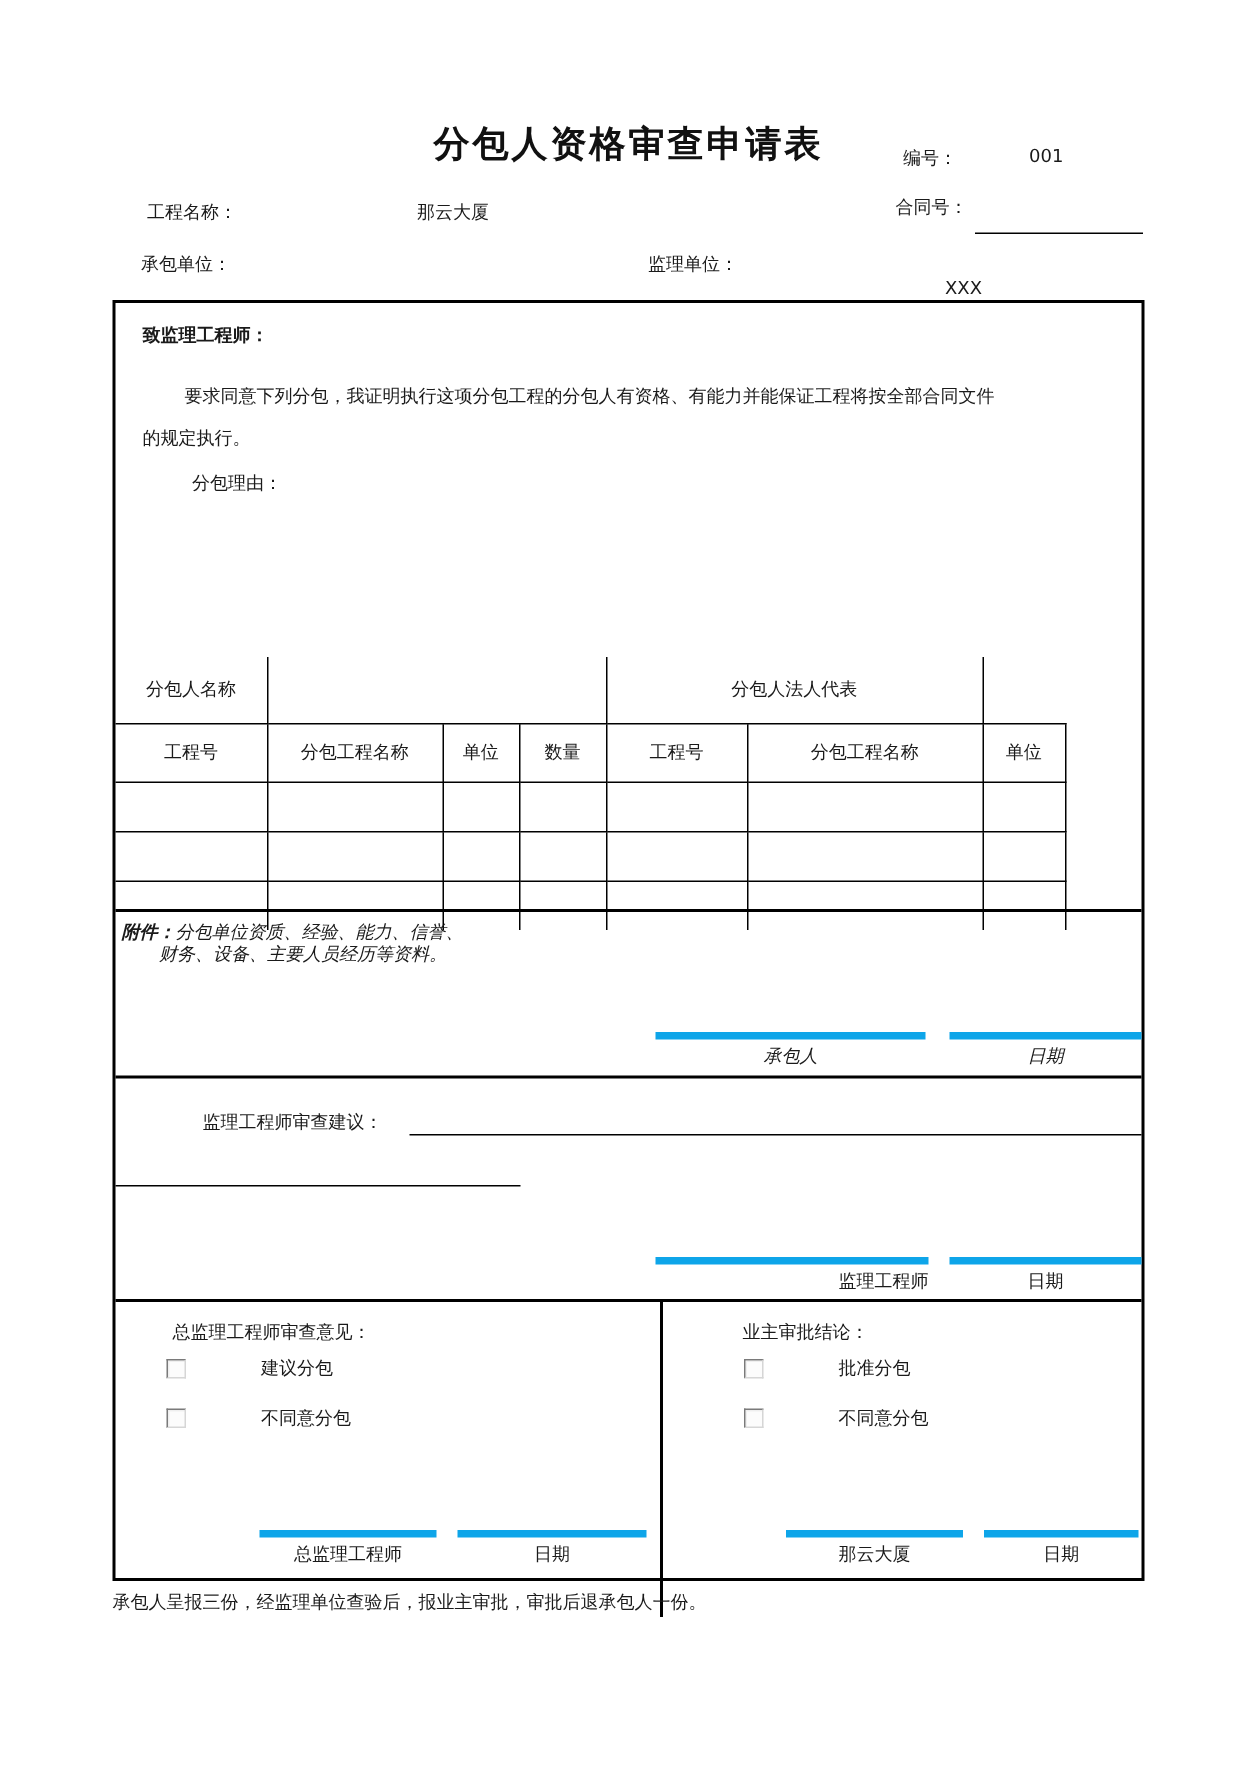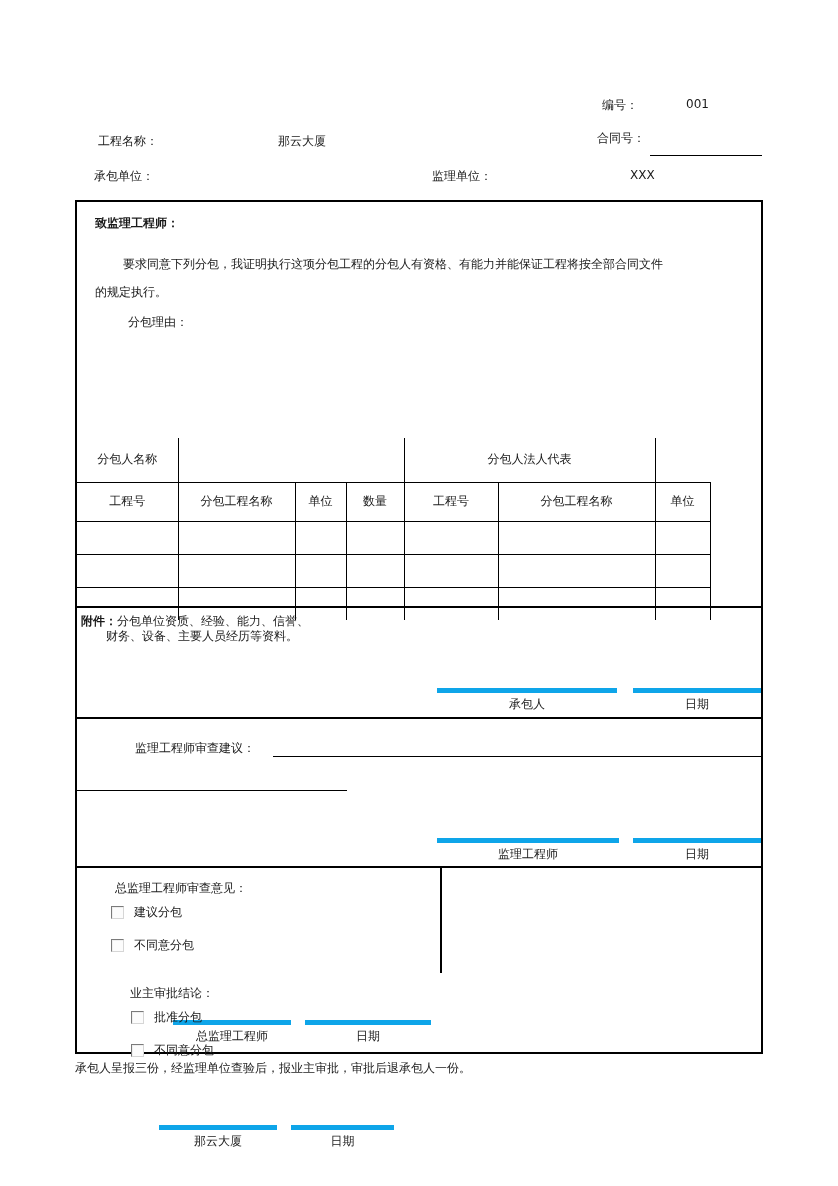--- a/index.html
+++ b/index.html
@@ -17,76 +17,77 @@
   .lbl { white-space:nowrap; }
   .bold { font-weight:bold; }
   .blank-line { border-bottom:1px solid #000; }
 
   .box {
     position:absolute; left:75px; top:200px; width:688px; height:854px;
     border:2px solid #000;
   }
   .sec { position:absolute; left:0; width:684px; }
   .sec-request { top:0; height:226px; }
-  .sec-attach  { top:404px; height:111px; border-top:2px solid #000; }
+  .sec-attach  { top:404px; height:111px; border-top:2px solid #000;font-style:italic; }
   .sec-engineer{ top:515px; height:185px; border-top:2px solid #000; }
-  .sec-bottom  { top:664px; height:212px; border-top:2px solid #000; display:flex;flex-direction:column; }
+  .sec-bottom  { top:664px; height:212px; border-top:2px solid #000; display:flex; }
 
   
   table.subtab {
     position:absolute; top:236px; left:0; width:552px;
     border-collapse:collapse; table-layout:fixed; font-size:12px;
   }
   table.subtab td, table.subtab th {
     border:1px solid #000; text-align:center; vertical-align:middle;
     font-weight:normal; overflow:hidden; padding:2px;
   }
   table.subtab td:first-child, table.subtab th:first-child { border-left:none; }
   table.subtab td:last-child,  table.subtab th:last-child  { border-right:none; }
   table.subtab tr:first-child td { border-top:none; }
   table.subtab tr:last-child td { border-bottom:none; }
   .r1 { height:44px; } .r2 { height:36px; } .r3 { height:33px; }
 
   
   .sig { position:absolute; border-top:5px solid #0ea5e9; text-align:center; padding-top:3px; font-size:12px; }
 
-  .cbrow { position:absolute; display:flex; align-items:center; }
+  .cbrow { position:absolute; display:flex; align-items:center;gap:40px; }
   .cb {
     width:13px; height:13px; background:#fcfcfc;
     border-top:1px solid #7a7a7a; border-left:1px solid #7a7a7a;
     border-bottom:1px solid #d6d6d6; border-right:1px solid #d6d6d6;
     box-shadow: inset 1px 1px 0 #efefef;
   }
   .cbrow .cblabel { margin-left:10px; }
 
   .col-left  { width:365px; border-right:2px solid #000; position:relative; height:100%; }
   .col-right { width:317px; position:relative; height:100%; }
 
   .footer-note { position:absolute; left:75px; top:1060px; font-size:12px; }
   .para { line-height:15px; }
 </style>
 </head>
 <body>
 
 <div class="page">
 
+  <div class="title">分包人资格审查申请表</div>
 
   <span class="abs lbl" style="left:578px; top:97px;margin-left:24px;">编号：</span>
   <span class="abs lbl" style="left:686px; top:97px;">001</span>
 
   <span class="abs lbl" style="left:98px; top:133px;">工程名称：</span>
   <span class="abs lbl" style="left:278px; top:133px;">那云大厦</span>
 
   <span class="abs lbl" style="left:597px; top:130px;">合同号：</span>
   <div class="abs blank-line" style="left:650px; top:143px; width:112px; height:13px;"></div>
 
   <span class="abs lbl" style="left:94px; top:168px;">承包单位：</span>
   <span class="abs lbl" style="left:280px; top:168px;"></span>
   <span class="abs lbl" style="left:432px; top:168px;">监理单位：</span>
-  <span class="abs lbl" style="left:630px; top:168px;">XXX</span>
+  <span class="abs lbl" style="left:630px; top:185px;">XXX</span>
 
   <div class="box">
 
     <div class="sec sec-request">
       <div class="abs bold" style="left:18px; top:13px;">致监理工程师：</div>
       <div class="abs para" style="left:18px; top:83px; width:648px;">的规定执行。</div>
       <div class="abs para" style="left:18px; top:55px; width:648px; text-indent:28px;">要求同意下列分包，我证明执行这项分包工程的分包人有资格、有能力并能保证工程将按全部合同文件</div>
       <div class="abs" style="left:51px; top:112px;">分包理由：</div>
       <div class="abs" style="left:51px; top:130px; width:600px; height:90px;"></div>
     </div>
@@ -162,21 +163,21 @@
       </div>
       <div class="sig" style="left:556px; top:80px; width:128px;">
         <span>日期</span>
       </div>
     </div>
 
     <div class="sec sec-engineer">
       <div class="abs" style="left:58px; top:21px;">监理工程师审查建议：</div>
       <div class="abs blank-line" style="left:196px; top:0; width:488px; height:38px;"></div>
       <div class="abs blank-line" style="left:0; top:38px; width:270px; height:34px;"></div>
-      <div class="sig" style="left:360px; top:119px; width:182px;">
+      <div class="sig" style="left:360px; top:119px; width:182px;text-align:right;">
         <span>监理工程师</span>
       </div>
       <div class="sig" style="left:556px; top:119px; width:128px;">
         <span>日期</span>
       </div>
     </div>
 
     <div class="sec sec-bottom">
 
       <div class="col-left">

